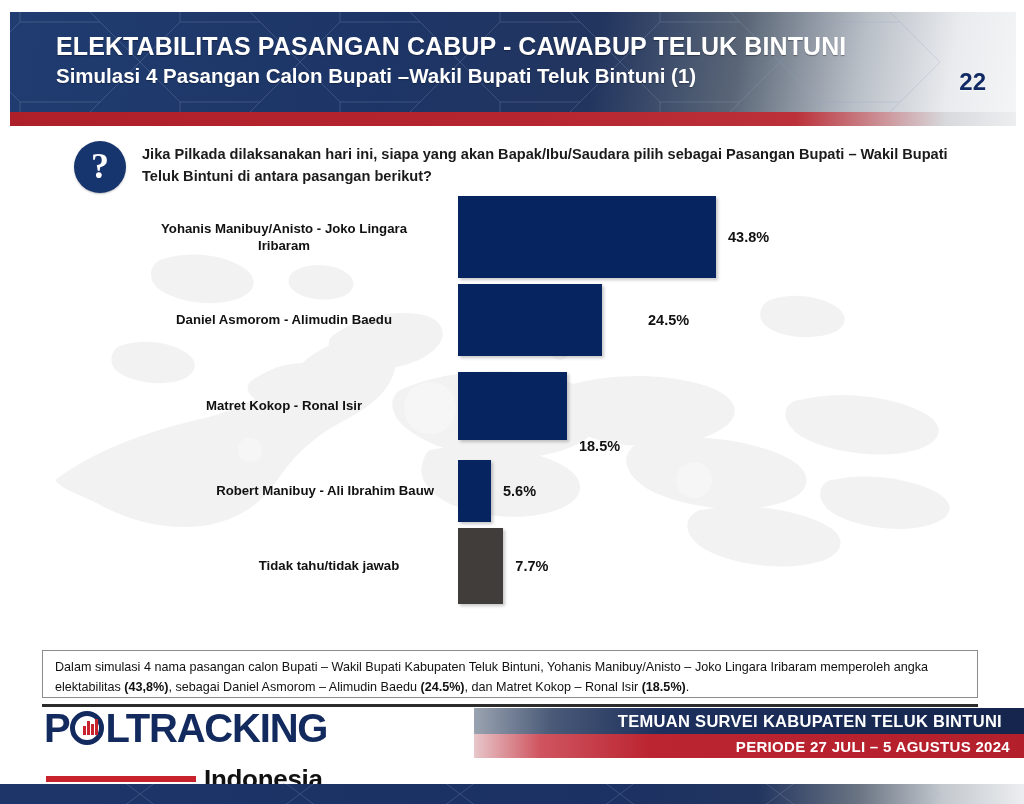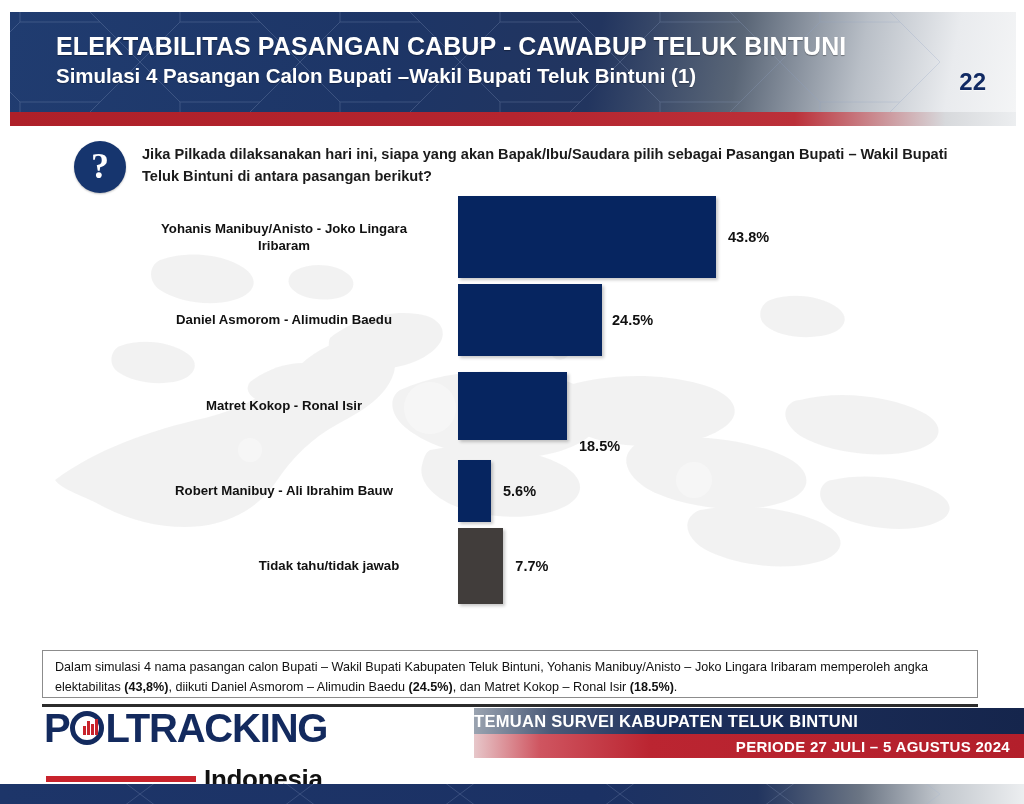--- a/index.html
+++ b/index.html
@@ -121,22 +121,22 @@
   }
   .logo-rule{
     width:150px;height:6px;background:#c8232c;margin-right:8px;margin-left:2px;
   }
   .logo-ind{
     font-size:26px;font-weight:bold;color:#111111;letter-spacing:-.3px;line-height:1;
   }
   .f-navy{
     position:absolute;right:0;top:708px;width:550px;height:26px;
     background:linear-gradient(90deg,#9aa3b0 0%,#4a5a78 14%,#1d2f5c 34%,#15254c 100%);
-    display:flex;align-items:center;
-    padding-right:2px;box-sizing:border-box;
+    display:flex;align-items:center;justify-content:flex-end;
+    padding-right:22px;box-sizing:border-box;
   }
   .f-navy span{color:#fff;font-size:16.5px;font-weight:bold;letter-spacing:.3px;}
   .f-red{
     position:absolute;right:0;top:734px;width:550px;height:24px;
     background:linear-gradient(90deg,#e7c7ca 0%,#cf5560 12%,#bb2531 32%,#b31f2b 100%);
     display:flex;align-items:center;justify-content:flex-end;
     padding-right:14px;box-sizing:border-box;
   }
   .f-red span{color:#fff;font-size:15px;font-weight:bold;letter-spacing:.3px;}
 
@@ -211,42 +211,42 @@
 
   <div class="chart">
       <div class="row" style="top: 0px; height: 82px;">
         <div class="row-label" style="top: 50%; transform: translateY(-50%);">Yohanis Manibuy/Anisto - Joko Lingara Iribaram</div>
         <div class="bar" style="width: 258px; height: 82px; top: 50%; transform: translateY(-50%); background: rgb(6, 37, 96);"></div>
         <div class="bar-value" style="left: 728px; top: 50%; transform: translateY(-50%);">43.8%</div>
       </div>
       <div class="row" style="top: 88px; height: 72px;">
         <div class="row-label" style="top: 50%; transform: translateY(-50%);">Daniel Asmorom - Alimudin Baedu</div>
         <div class="bar" style="width: 144.315px; height: 72px; top: 50%; transform: translateY(-50%); background: rgb(6, 37, 96);"></div>
-        <div class="bar-value" style="left: 612px; top: 50%; transform: translateY(-50%); text-align: right;">24.5%</div>
+        <div class="bar-value" style="left: 648px; top: 50%; transform: translateY(-50%); text-align: right;">24.5%</div>
       </div>
       <div class="row" style="top: 176px; height: 68px;">
         <div class="row-label" style="top: 50%; transform: translateY(-50%);">Matret Kokop - Ronal Isir</div>
         <div class="bar" style="width: 108.973px; height: 68px; top: 50%; transform: translateY(-50%); background: rgb(6, 37, 96);"></div>
         <div class="bar-value" style="left: 578.973px; top: 50%; transform: translateY(-50%); margin-top: 40px;">18.5%</div>
       </div>
       <div class="row" style="top: 264px; height: 62px;">
-        <div class="row-label" style="top: 50%; transform: translateY(-50%);">Robert Manibuy - Ali Ibrahim Bauw</div>
+        <div class="row-label" style="top: 50%; transform: translateY(-50%); text-align: right;">Robert Manibuy - Ali Ibrahim Bauw</div>
         <div class="bar" style="width: 32.9863px; height: 62px; top: 50%; transform: translateY(-50%); background: rgb(6, 37, 96);"></div>
         <div class="bar-value" style="left: 502.986px; top: 50%; transform: translateY(-50%);">5.6%</div>
       </div>
       <div class="row" style="top: 332px; height: 76px; padding-left: 45px;">
         <div class="row-label" style="top: 50%; transform: translateY(-50%);">Tidak tahu/tidak jawab</div>
         <div class="bar" style="width: 45.3562px; height: 76px; top: 50%; transform: translateY(-50%); background: rgb(65, 61, 59);"></div>
         <div class="bar-value" style="left: 515.356px; top: 50%; transform: translateY(-50%);">7.7%</div>
       </div>
     </div>
 
   <div class="note">
     <p>
-      <span>Dalam simulasi 4 nama pasangan calon Bupati – Wakil Bupati Kabupaten Teluk Bintuni, Yohanis Manibuy/Anisto – Joko Lingara Iribaram memperoleh angka elektabilitas </span><b>(43,8%)</b><span>, diikuti Daniel Asmorom – Alimudin Baedu </span><b>(24.5%)</b><span>, dan Matret Kokop – Ronal Isir </span><b>(18.5%)</b><span>.</span>
+      <span>Dalam simulasi 4 nama pasangan calon Bupati – Wakil Bupati Kabupaten Teluk Bintuni, Yohanis Manibuy/Anisto – Joko Lingara Iribaram memperoleh angka elektabilitas </span><b>(43,8%)</b><span>, sebagai Daniel Asmorom – Alimudin Baedu </span><b>(24.5%)</b><span>, dan Matret Kokop – Ronal Isir </span><b>(18.5%)</b><span>.</span>
     </p>
   </div>
 
   <div class="footer-line"></div>
 
   <div class="logo">
     <div class="logo-row1">
       <span>P</span>
         <span class="logo-o">
           <i style="left:8px;height:9px;"></i>

